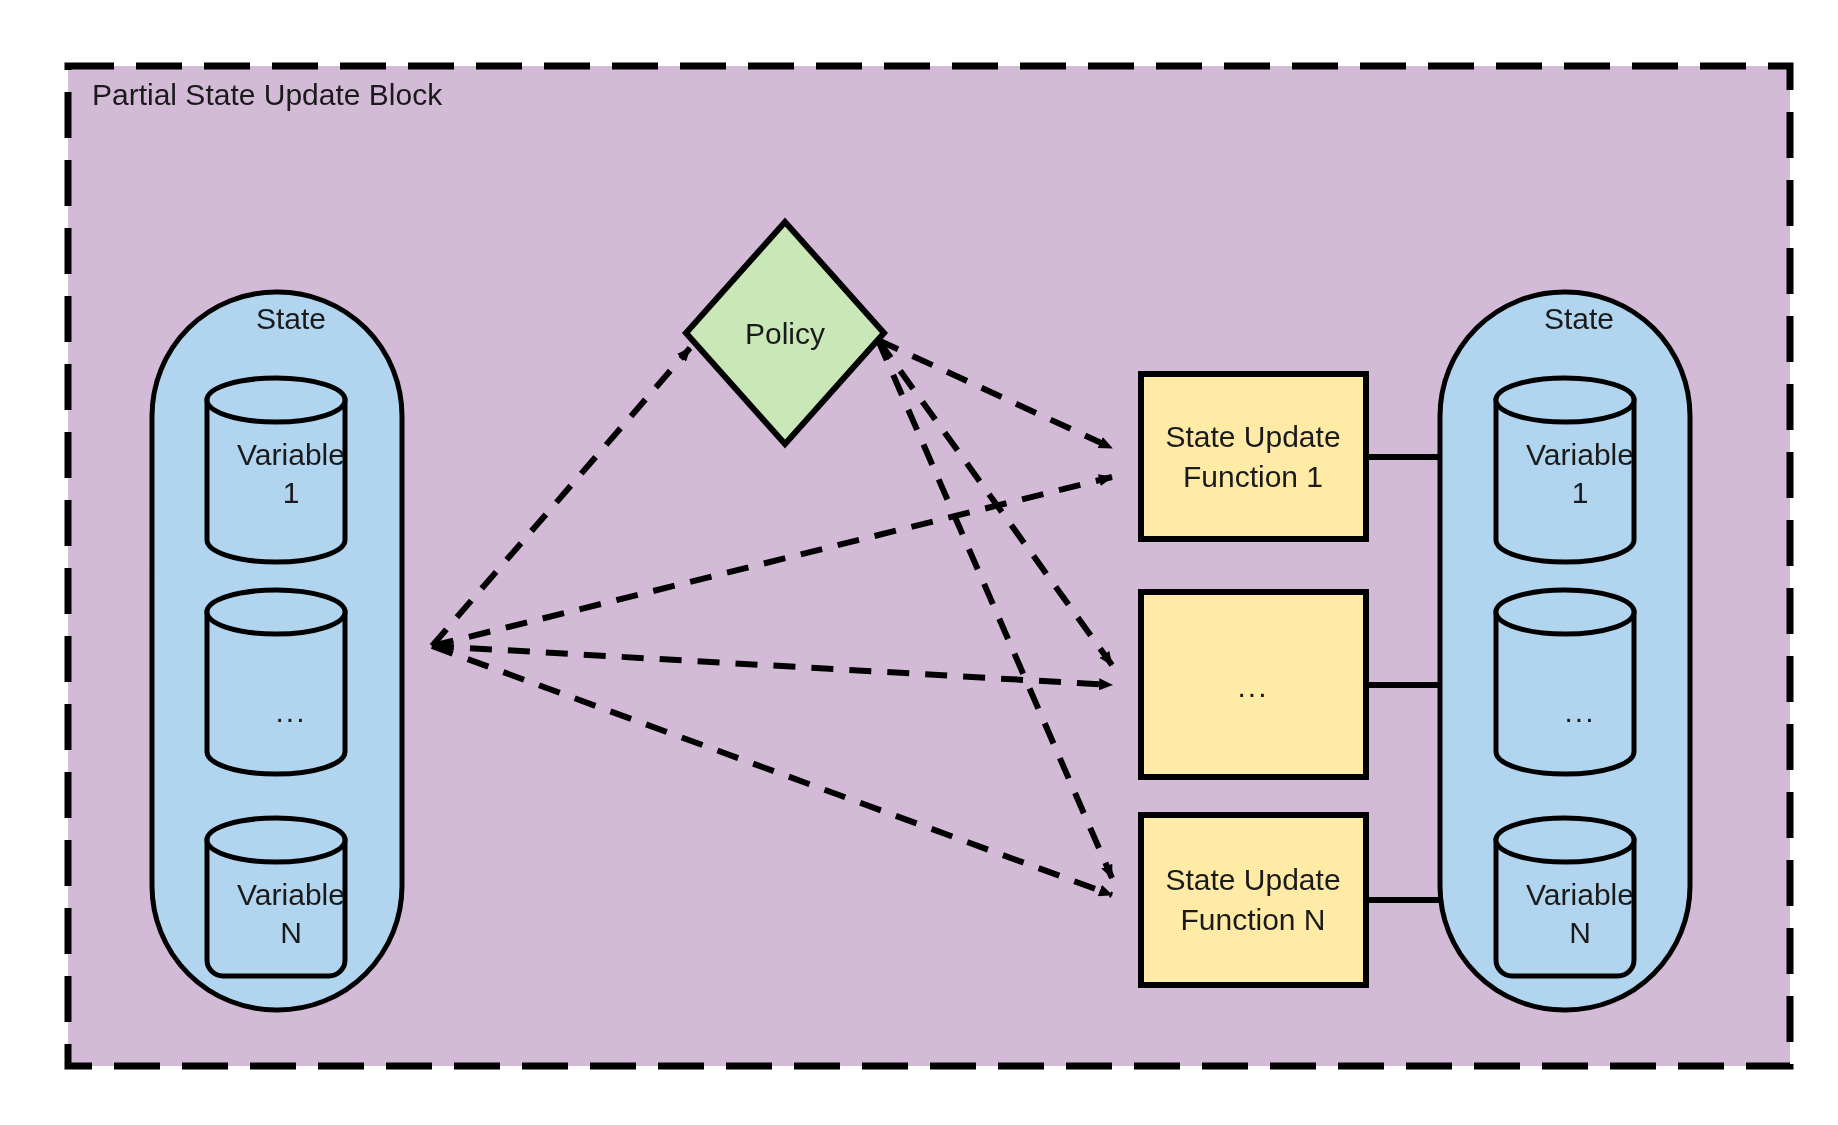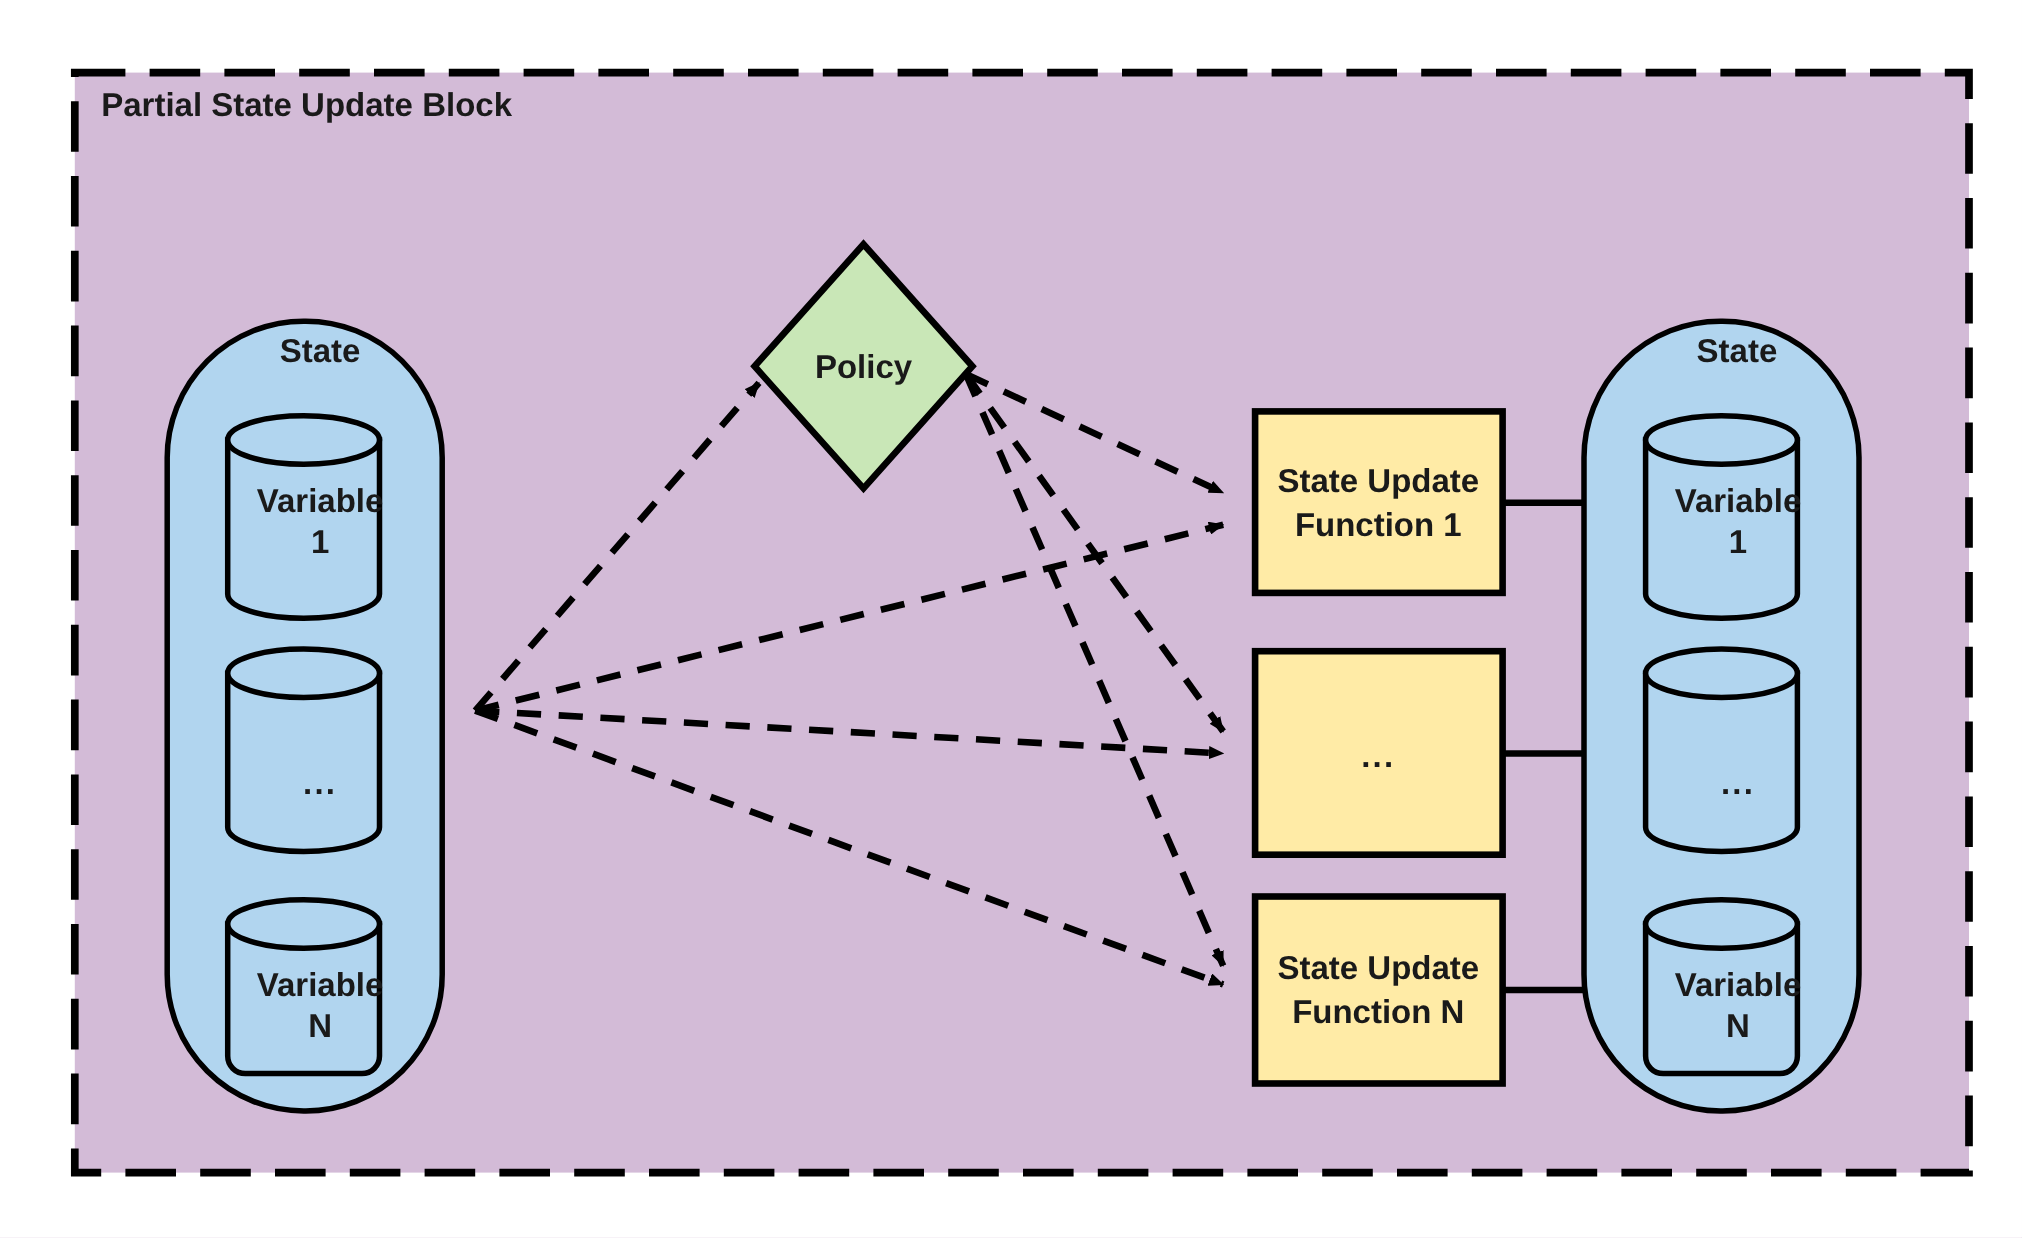--- a/index.html
+++ b/index.html
@@ -3,21 +3,20 @@
 <meta charset="utf-8">
 <title>Partial State Update Block</title>
 <style>
   html,body{margin:0;padding:0;background:#ffffff;}
   body{font-family:"Liberation Sans","DejaVu Sans",sans-serif;}
   #stage{
     position:relative;
     width:1838px;height:1125px;
     background:#ffffff;
     overflow:hidden;
-    font-weight:bold;
   }
   #diagram-svg{position:absolute;left:0;top:0;width:1838px;height:1125px;}
   .blk-title{
     font-size:30px;fill:#1a1a1a;
   }
   .lbl{
     font-size:30px;fill:#1a1a1a;text-anchor:middle;
   }
   .dots{font-size:30px;fill:#1a1a1a;text-anchor:middle;letter-spacing:2px;}
 </style>

